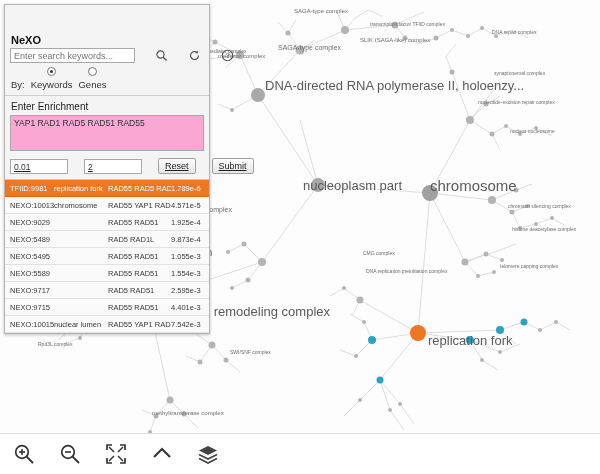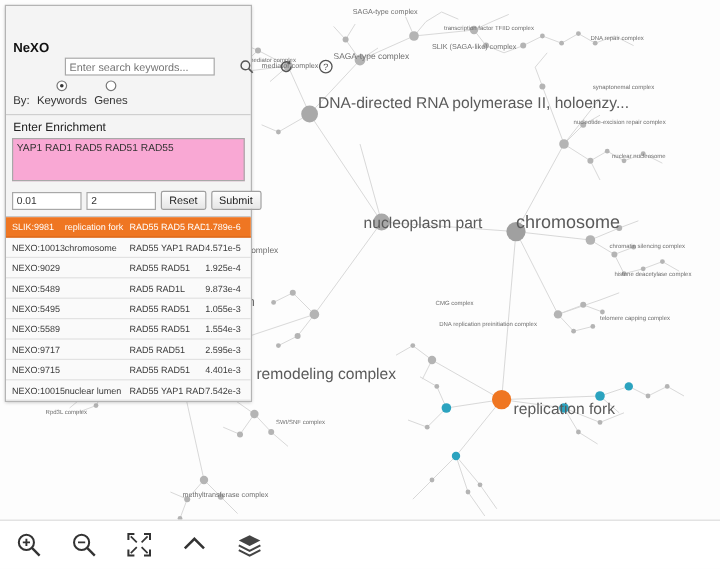--- a/index.html
+++ b/index.html
@@ -56,21 +56,20 @@
     font-weight: bold;
     padding: 4px 6px 2px 6px;
     color: #111;
     margin-top: 25px;
   }
   .search-row {
     display: flex;
     align-items: center;
     padding: 0 3px 4px 5px;
     gap: 20px;
-    margin-left: 44px;
   }
   #search-input {
     flex: 1;
     height: 15px;
     font-size: 9px;
     padding: 1px 3px;
     border: 1px solid #a8a8a8;
     background: #fff;
     color: #333;
     box-sizing: border-box;
@@ -137,23 +136,24 @@
     color: #333;
     padding: 2px 3px;
     overflow: hidden;
     box-sizing: border-box;
     width: 194px;
     resize: none;
     font-family: "Liberation Sans", sans-serif;
   }
   .controls-row {
     display: flex;
-    align-items: center;
-    gap: 4px;
+    align-items: flex-end;
+    gap: 16px;
     padding: 0 5px 5px 5px;
+    text-decoration: underline;
   }
   .small-input {
     height: 15px;
     font-size: 8.5px;
     border: 1px solid #a8a8a8;
     background: #fff;
     padding: 1px 3px;
     box-sizing: border-box;
     color: #333;
   }
@@ -452,21 +452,21 @@
 
     <div class="controls-row">
       <input class="small-input" id="pvalue-input" type="text" value="0.01" style="">
       <input class="small-input" id="count-input" type="text" value="2" style="">
       <button class="btn">Reset</button>
       <button class="btn">Submit</button>
     </div>
 
     <div id="results">
         <div class="res-row selected">
-          <div class="c-id">SLIK:9981</div>
+          <div class="c-id">TFIID:9981</div>
           <div class="c-name">replication fork</div>
           <div class="c-genes">RAD55 RAD5 RAD51 RAD1</div>
           <div class="c-p">1.789e-6</div>
         </div>
         <div class="res-row">
           <div class="c-id">NEXO:10013</div>
           <div class="c-name">chromosome</div>
           <div class="c-genes">RAD55 YAP1 RAD5 RAD51 RAD1</div>
           <div class="c-p">4.571e-5</div>
         </div>

